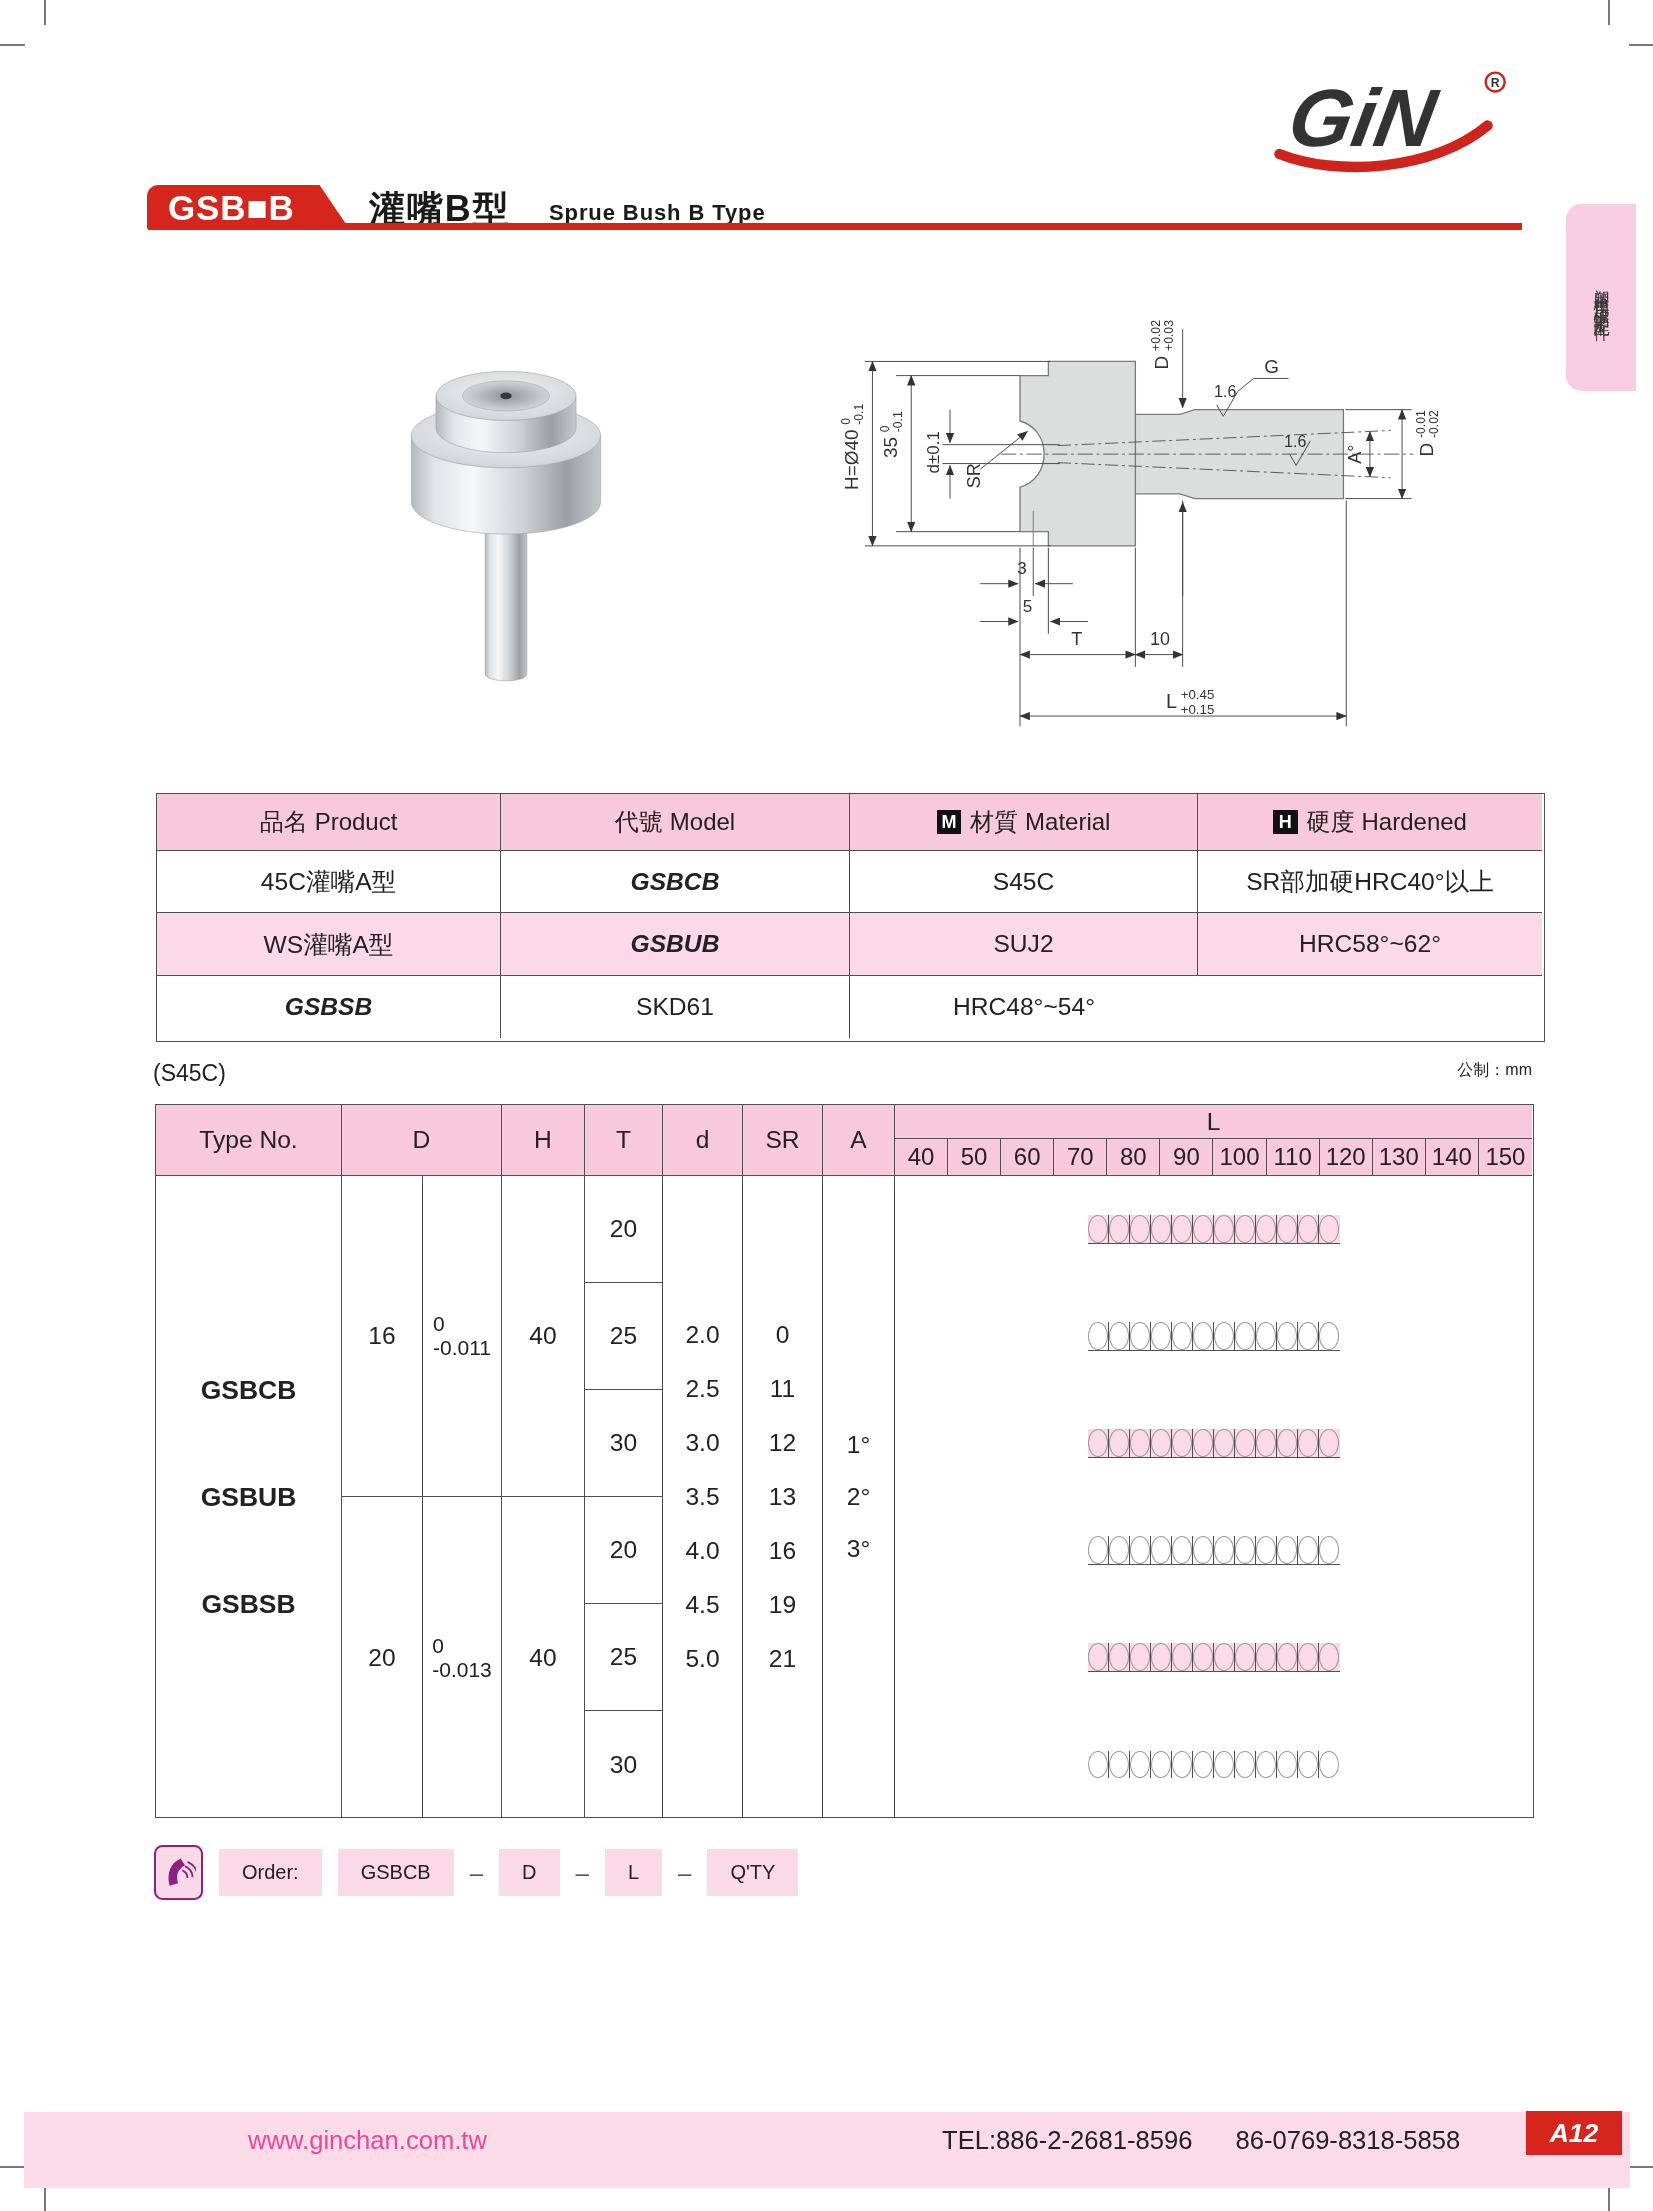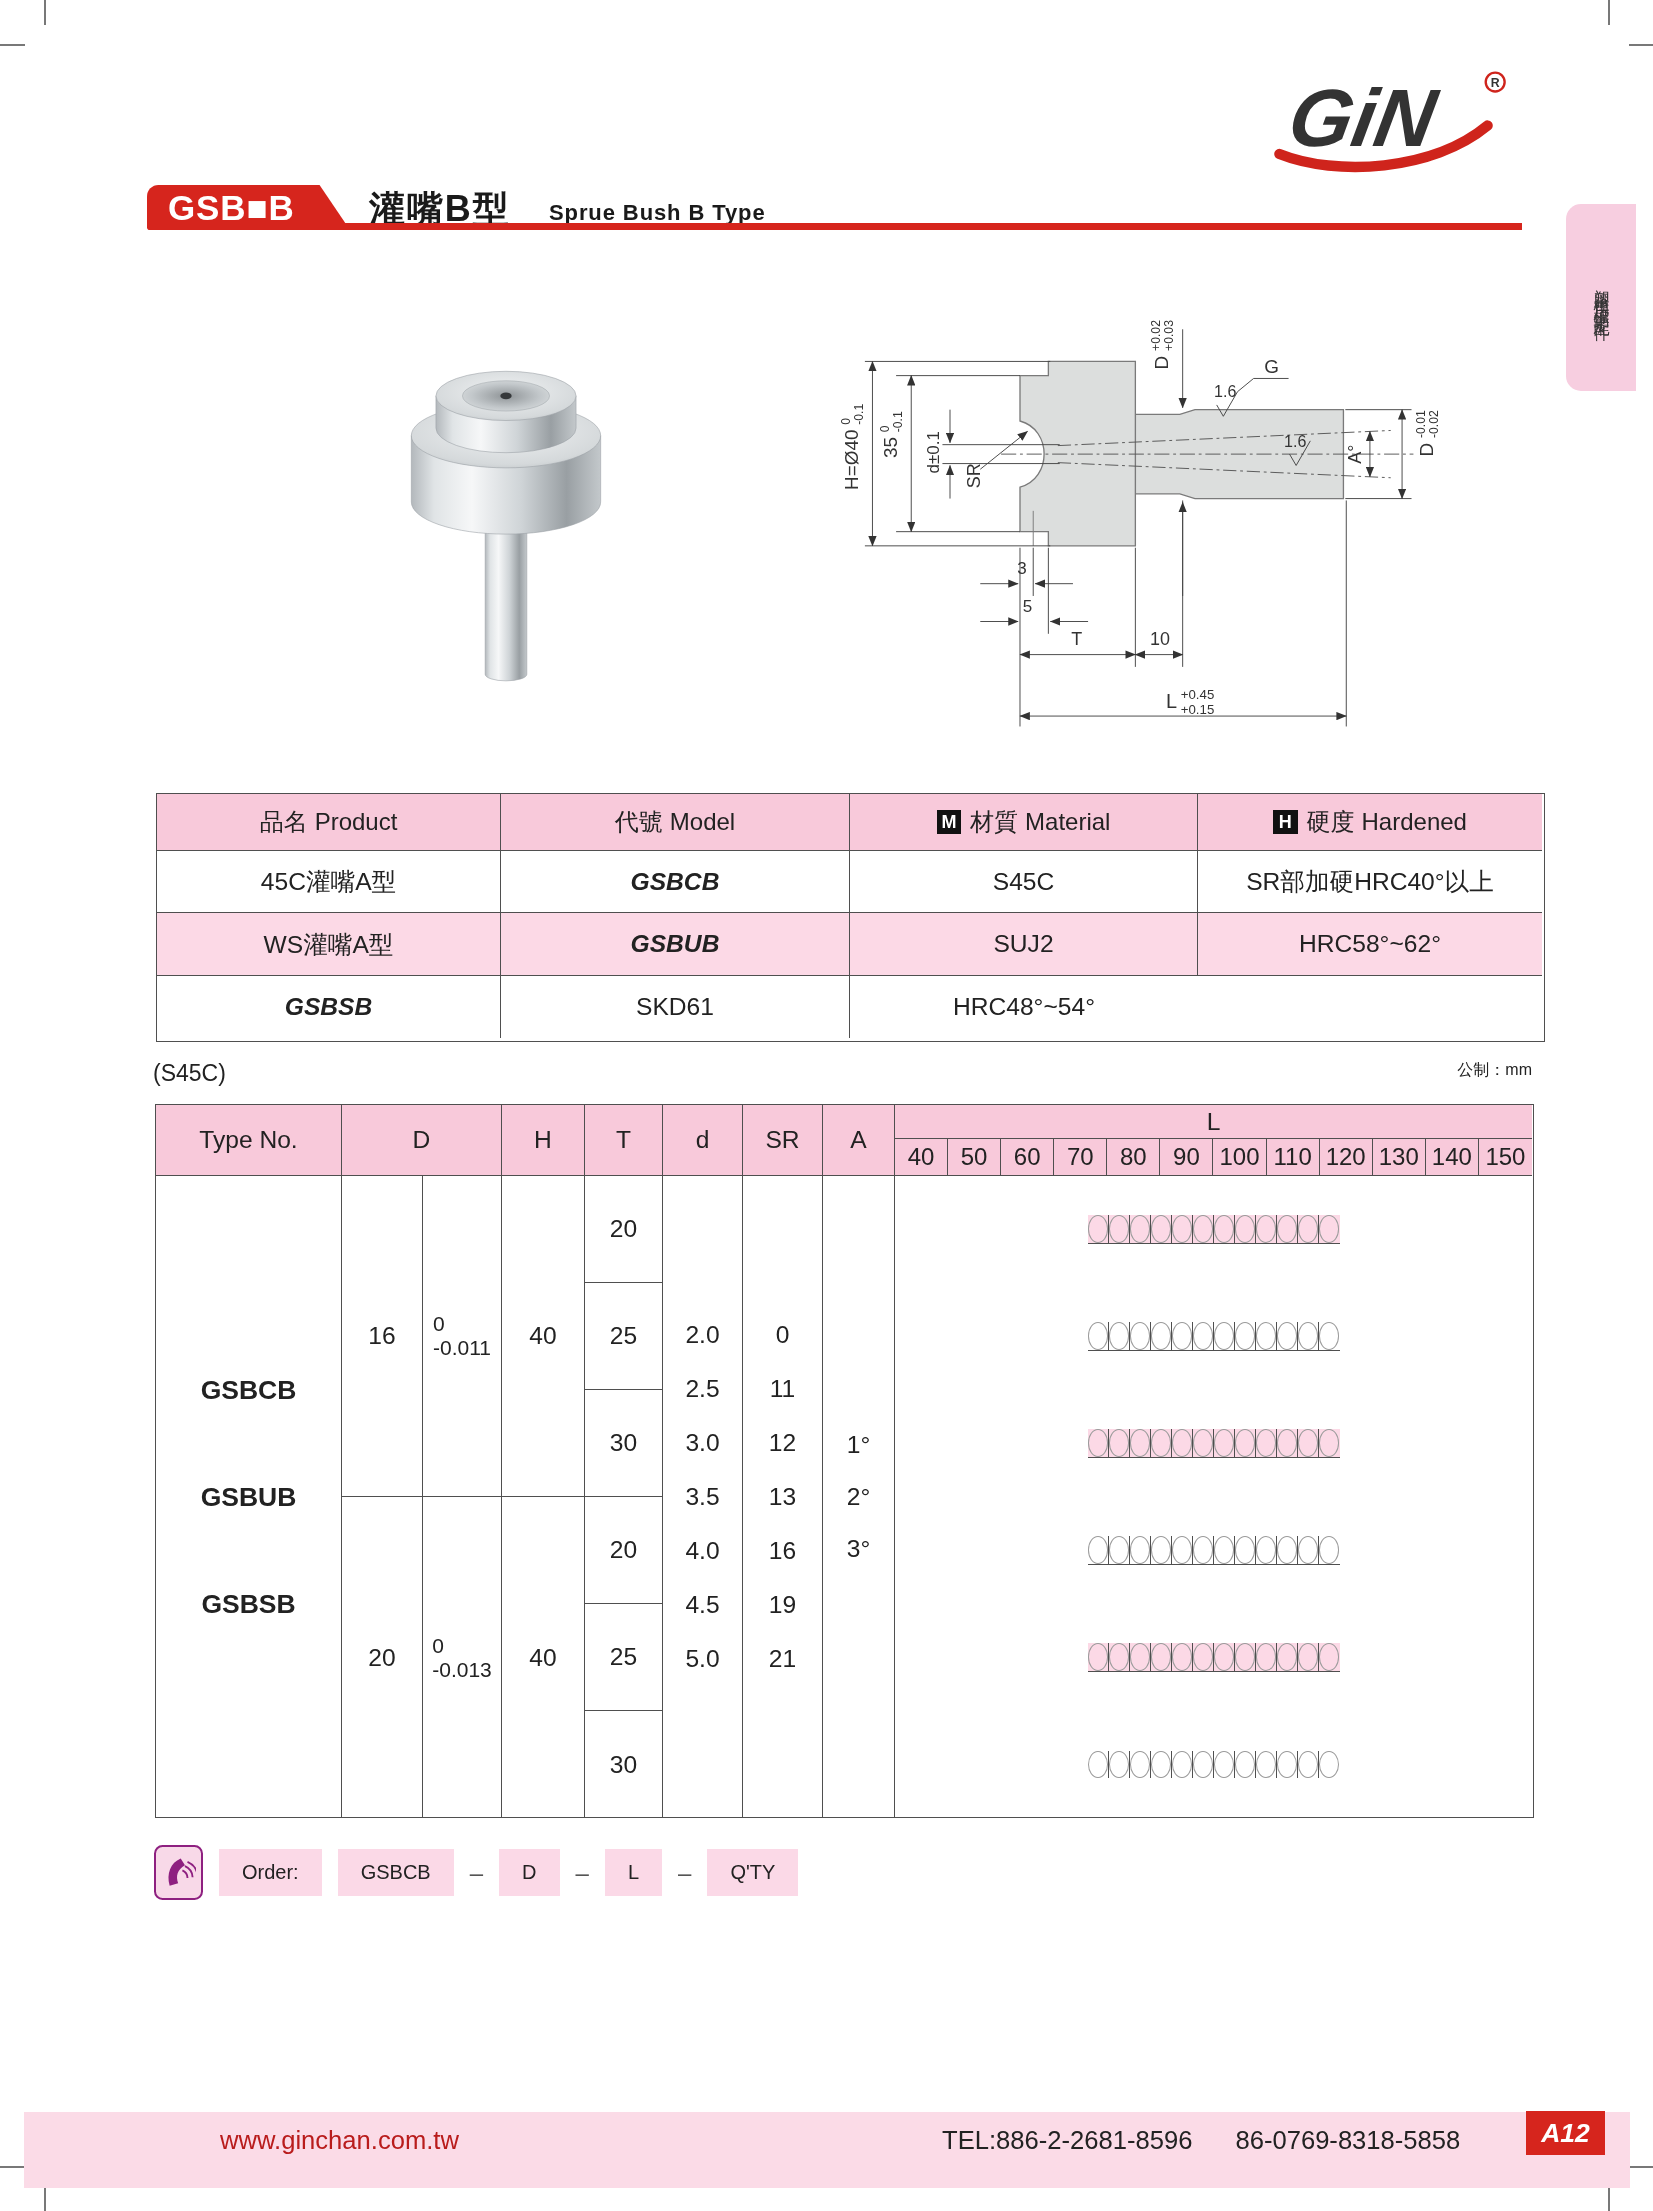--- a/index.html
+++ b/index.html
@@ -80,23 +80,23 @@
   
   .order{position:absolute;left:154px;top:1845px;display:flex;align-items:center;gap:16px;}
   .phone-box{width:49px;height:55px;border:2.8px solid #8e2080;border-radius:8.5px;background:#f8d9e8;
     display:flex;align-items:center;justify-content:center;box-sizing:border-box;}
   .chip{background:#fbd9e7;padding:12px 23px;font-size:20px;}
   .chip-code{font-weight:normal;}
   .sep{color:#555;font-size:24px;}
 
   
   .fband{position:absolute;left:24px;top:2112px;width:1606px;height:76px;background:#fbdbe7;}
-  .fweb{position:absolute;left:220px;top:2126px;font-size:25.6px;color:#b91c1c;}
+  .fweb{position:absolute;left:248px;top:2126px;font-size:25.6px;color:#ec4899;}
   .ftel{position:absolute;left:942px;top:2126px;font-size:25.6px;color:#222;display:flex;gap:43px;}
-  .fpage{position:absolute;left:1526px;top:2111px;width:79px;height:44px;background:#d6251d;color:#fff;
+  .fpage{position:absolute;left:1526px;top:2111px;width:96px;height:44px;background:#d6251d;color:#fff;
     font-weight:bold;font-style:italic;font-size:26.5px;display:flex;align-items:center;justify-content:center;}
 
   svg text{font-family:"Liberation Sans",sans-serif;fill:#333;}
 </style>
 </head>
 <body>
 
 <div class="page">
 
   <div class="mark" style="left:44px;top:0;width:1.9px;height:24.6px;"></div>

